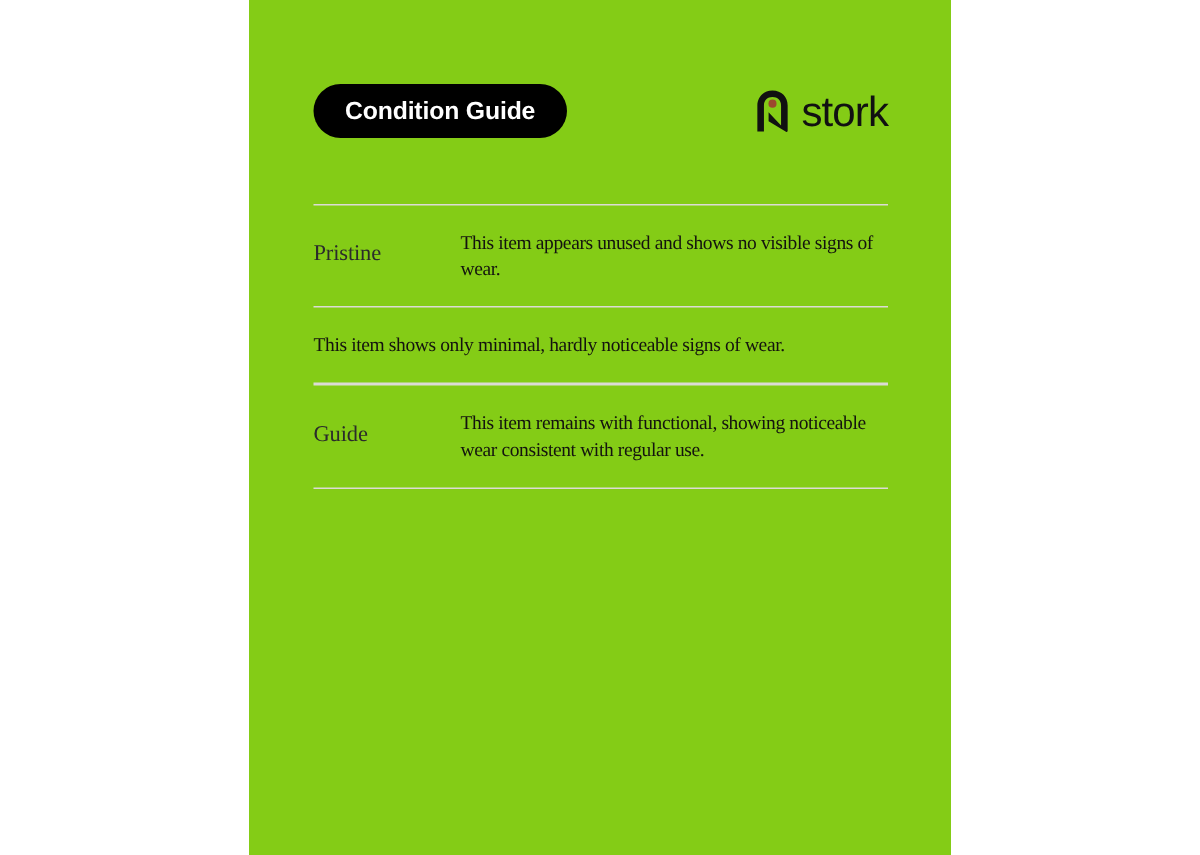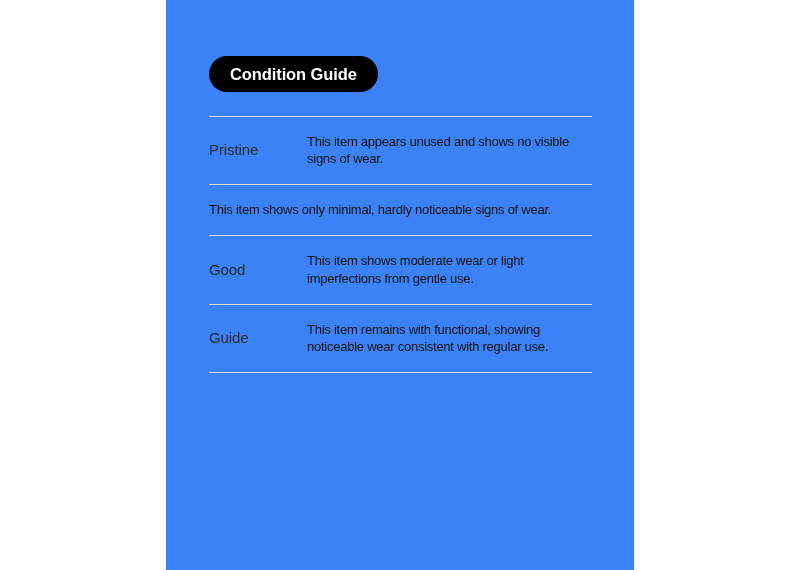--- a/index.html
+++ b/index.html
@@ -16,21 +16,21 @@
     position: relative;
   }
 
   
   #card {
     position: absolute;
     left: 166px;
     top: 0;
     width: 468px;
     height: 570px;
-    background: #3b82f6;
+    background: #84cc16;
     box-sizing: border-box;
   }
 
   
   #card-header {
     position: absolute;
     left: 43px;      
     top: 54px;
     width: 383px;    
     height: 40px;
@@ -72,22 +72,23 @@
     letter-spacing: -0.6px;
     line-height: 1;
     position: relative;
     top: 1px;
   }
 
   
   #guide-table {
     position: absolute;
     left: 43px;
-    top: 116px;
+    top: 136px;
     width: 383px;
+    font-family: Liberation Serif, serif;
   }
 
   .divider {
     height: 1px;
     background: #dcdbd5;
     width: 100%;
   }
 
   .guide-row {
     display: flex;
@@ -116,44 +117,47 @@
 </style>
 </head>
 <body>
 
 <div id="card">
 
   <div id="card-header">
 
     <div id="condition-pill">Condition Guide</div>
 
+    <div id="brand">
+      <svg id="brand-mark" viewBox="0 0 24 30">
+        <path d="M12 1.4 C5.9 1.4 1.9 5.7 1.9 11.3 L1.9 28.6 L6.3 28.6 L6.3 11.3 C6.3 8.0 8.6 5.7 12 5.7 C15.4 5.7 17.7 8.0 17.7 11.3 L17.7 24.6 L9.4 15.9 L9.4 21.9 L21.0 28.8 C21.6 29.2 22.1 28.9 22.1 28.2 L22.1 11.3 C22.1 5.7 18.1 1.4 12 1.4 Z" fill="#111111"></path>
+        <circle cx="12" cy="10.1" r="2.7" fill="#9c4a2e"></circle>
+      </svg>
+      <span id="brand-wordmark">stork</span>
+    </div>
 
   </div>
 
   <div id="guide-table">
 
     <div class="divider"></div>
 
     <div class="guide-row">
       <div class="row-label">Pristine</div>
       <div class="row-desc">This item appears unused and shows no visible signs of wear.</div>
     </div>
 
     <div class="divider"></div>
 
     <div class="guide-row">
       <div class="row-desc">This item shows only minimal, hardly noticeable signs of wear.</div>
     </div>
 
     <div class="divider"></div>
 
-    <div class="guide-row">
-      <div class="row-label">Good</div>
-      <div class="row-desc">This item shows moderate wear or light imperfections from gentle use.</div>
-    </div>
 
     <div class="divider"></div>
 
     <div class="guide-row">
       <div class="row-label">Guide</div>
       <div class="row-desc">This item remains with functional, showing noticeable wear consistent with regular use.</div>
     </div>
 
     <div class="divider"></div>
 

